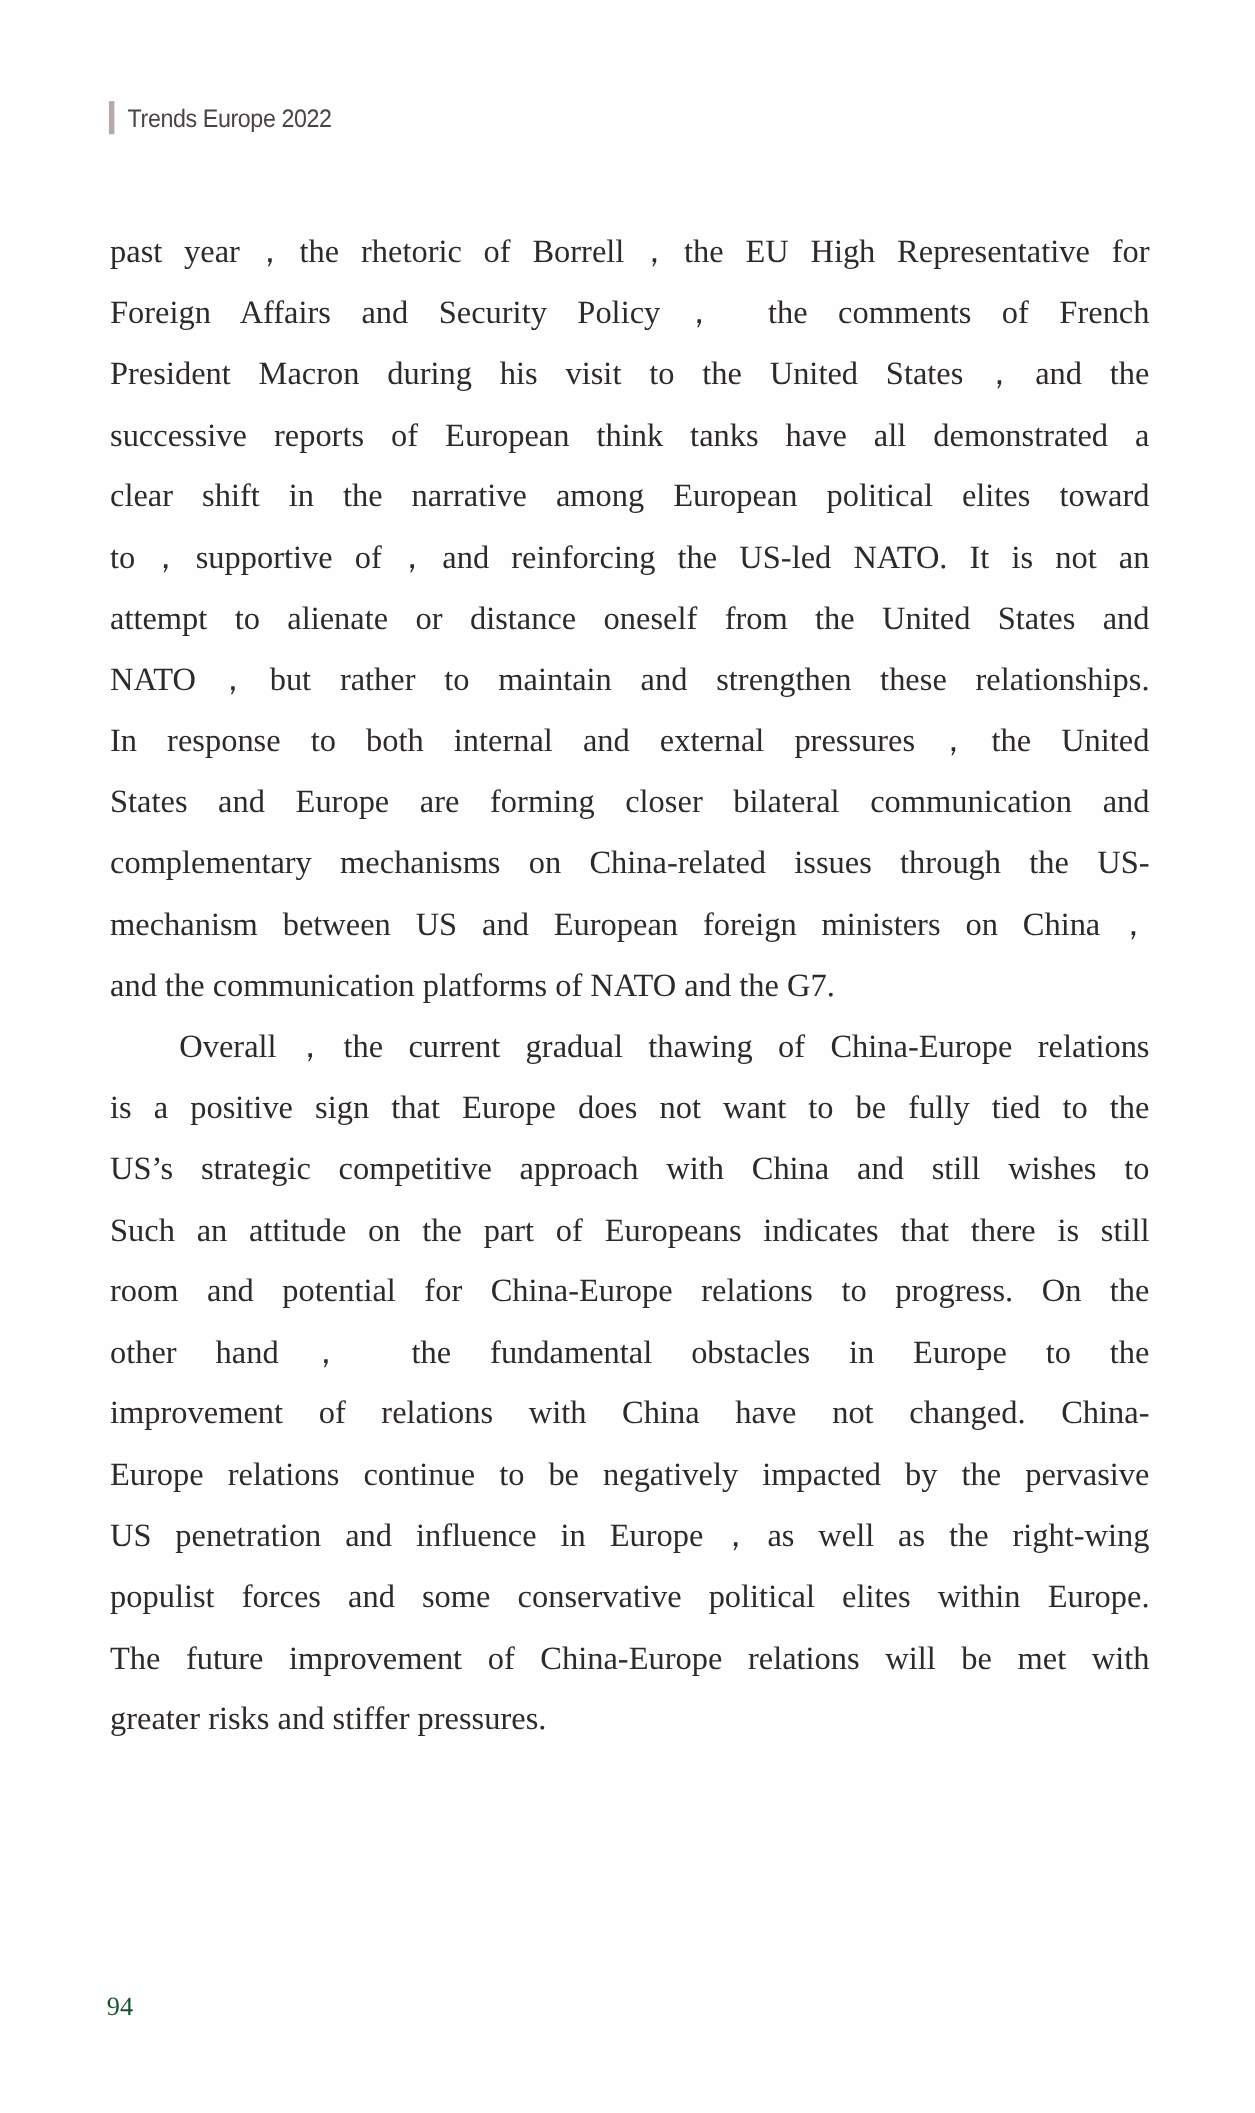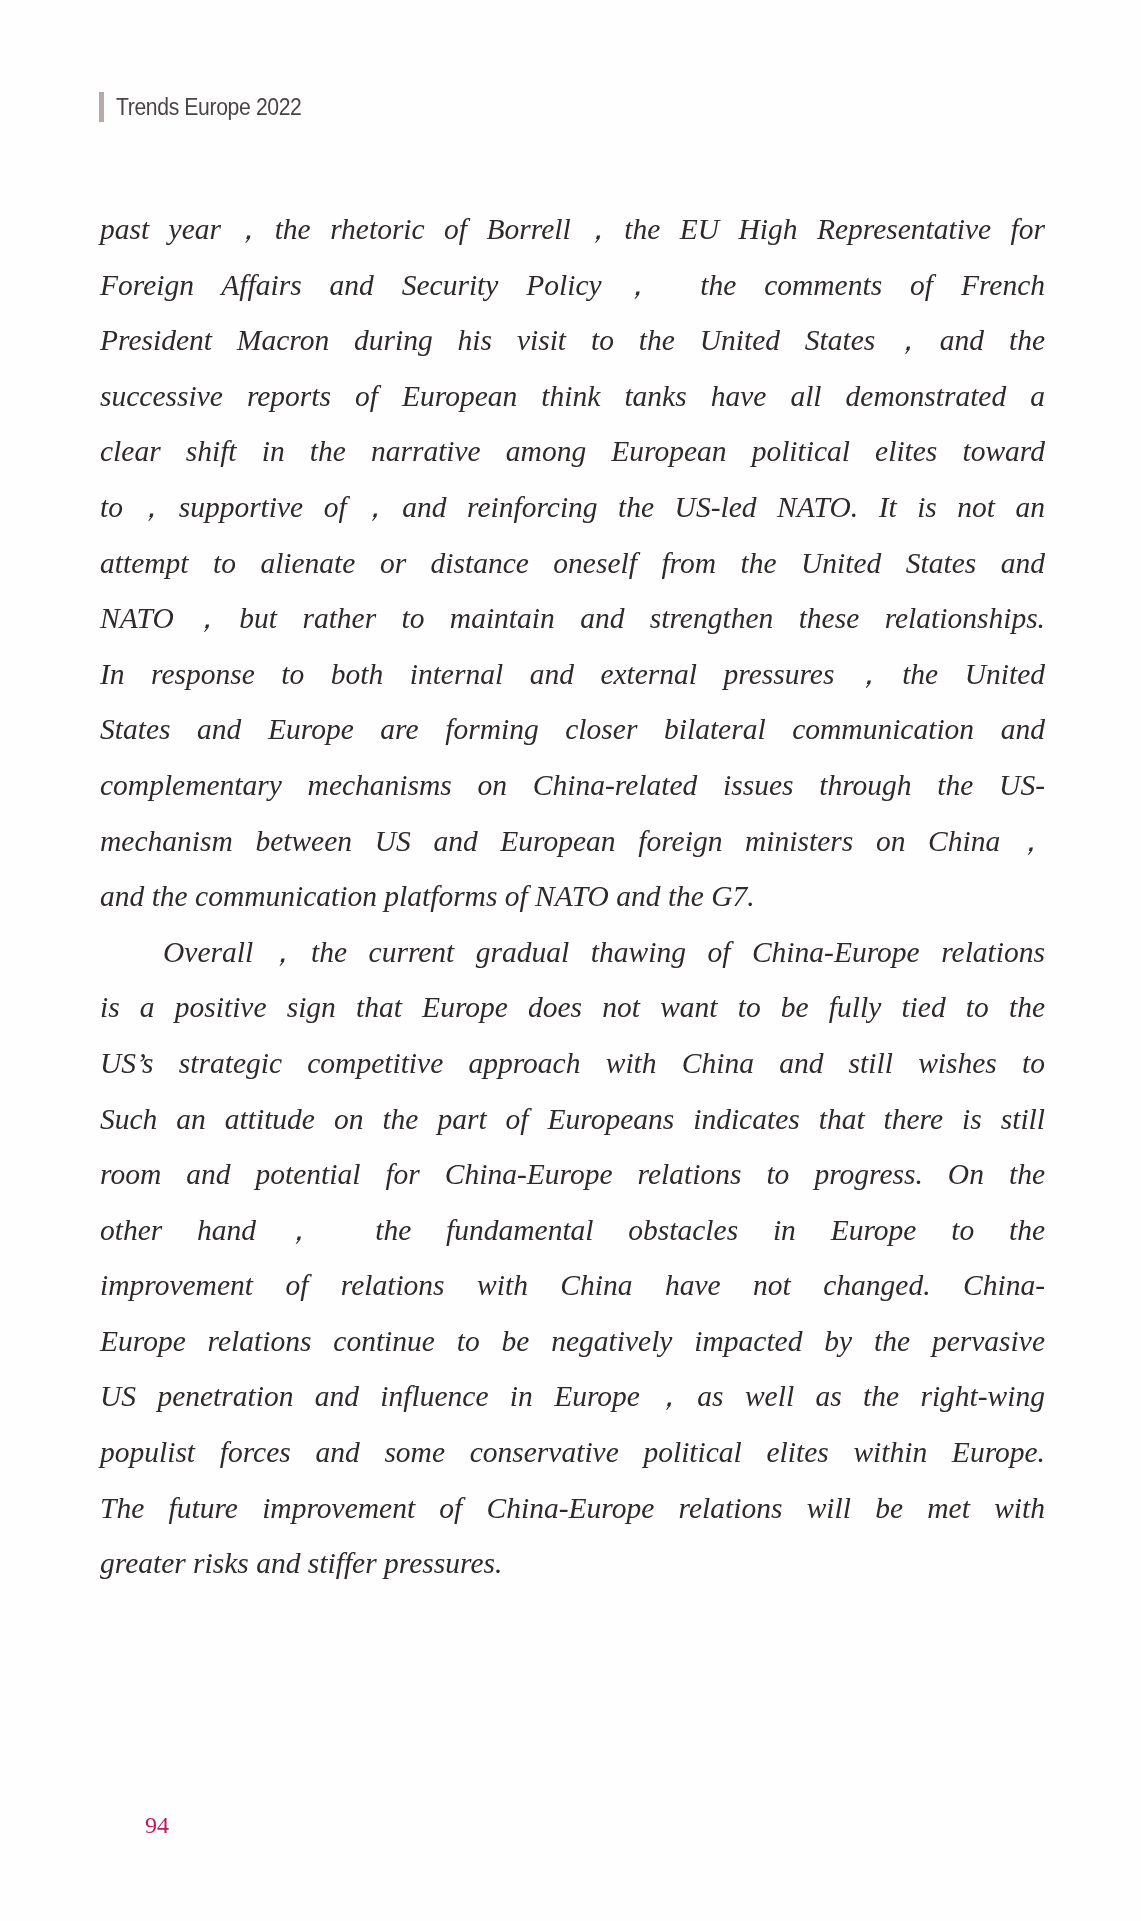--- a/index.html
+++ b/index.html
@@ -28,39 +28,37 @@
     color: #4a4444;
     letter-spacing: -0.4px;
     transform: scaleX(0.92);
     transform-origin: left center;
     white-space: nowrap;
   }
   .body-text {
     position: absolute;
     left: 100px; top: 202px;
     width: 945px;
-    font-style: italic;
   }
   .line {
     height: 55.6px;
     line-height: 55.6px;
     font-size: 29.5px;
     white-space: nowrap;
     text-align: justify;
     text-align-last: justify;
     overflow: visible;
   }
   .line.last { text-align-last: left; }
   .line.indent { padding-left: 63px; }
   .page-number {
     position: absolute;
     left: 97px; top: 1812px;
     font-size: 24px;
-    color: #be185d;
-    margin-left: 48px;
+    color: #14532d;
   }
 </style>
 </head>
 <body>
 
 <div class="running-header">
   <div class="header-bar"></div>
   <div class="header-title">Trends Europe 2022</div>
 </div>
 

